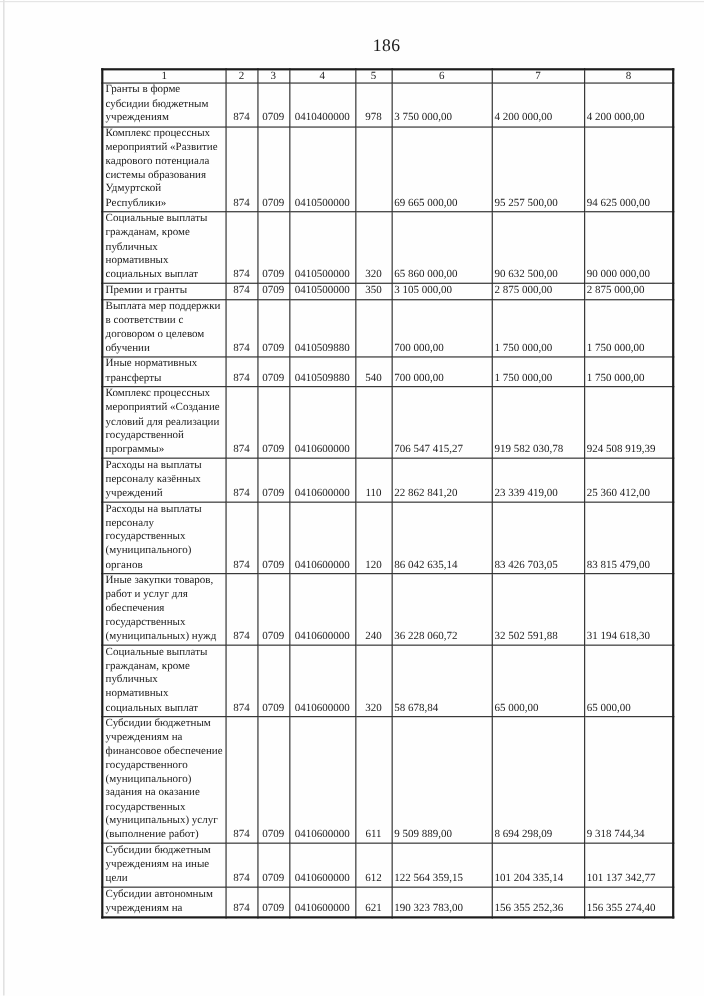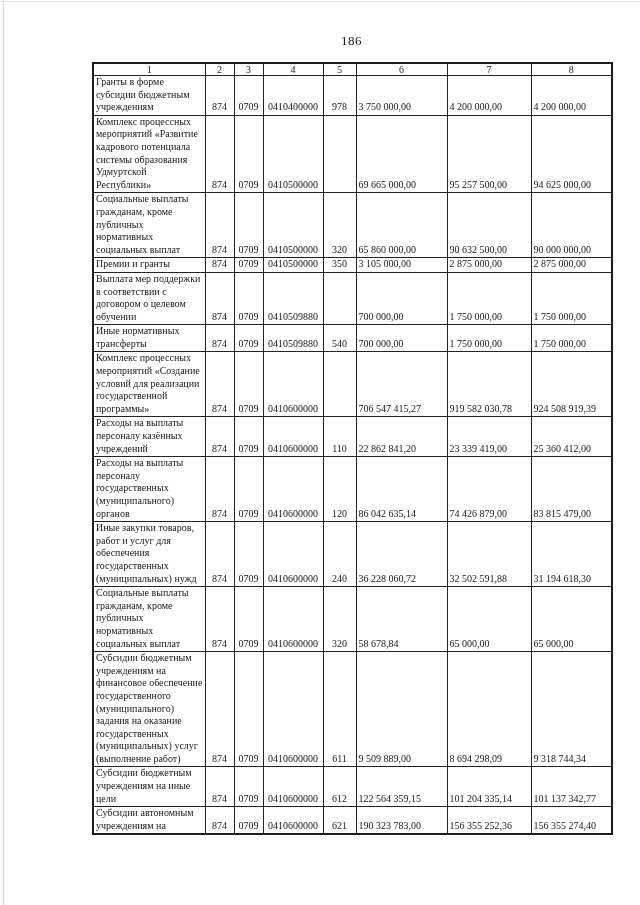--- a/index.html
+++ b/index.html
@@ -26,21 +26,21 @@
     left: 0; right: 0; top: 1px;
     height: 1px;
     background: #e3e3e3;
   }
   .page-number {
     position: absolute;
     top: 33px;
     left: 92px;
     width: 519px;
     text-align: center;
-    font-size: 13px;
+    font-size: 16px;
     letter-spacing: 0.5px;
   }
   table.budget {
     position: absolute;
     left: 92px;
     top: 62px;
     width: 519px;
     border-collapse: collapse;
     table-layout: fixed;
     border: 2px solid #1c1c1c;
@@ -192,21 +192,21 @@
         <td class="c-num">23 339 419,00</td>
         <td class="c-num">25 360 412,00</td>
       </tr>
       <tr>
         <td class="c-name">Расходы на выплаты персоналу государственных (муниципального) органов</td>
         <td class="c-center">874</td>
         <td class="c-center">0709</td>
         <td class="c-center">0410600000</td>
         <td class="c-center">120</td>
         <td class="c-num">86 042 635,14</td>
-        <td class="c-num">74 426 879,00</td>
+        <td class="c-num">83 426 703,05</td>
         <td class="c-num">83 815 479,00</td>
       </tr>
       <tr>
         <td class="c-name">Иные закупки товаров, работ и услуг для обеспечения государственных (муниципальных) нужд</td>
         <td class="c-center">874</td>
         <td class="c-center">0709</td>
         <td class="c-center">0410600000</td>
         <td class="c-center">240</td>
         <td class="c-num">36 228 060,72</td>
         <td class="c-num">32 502 591,88</td>

